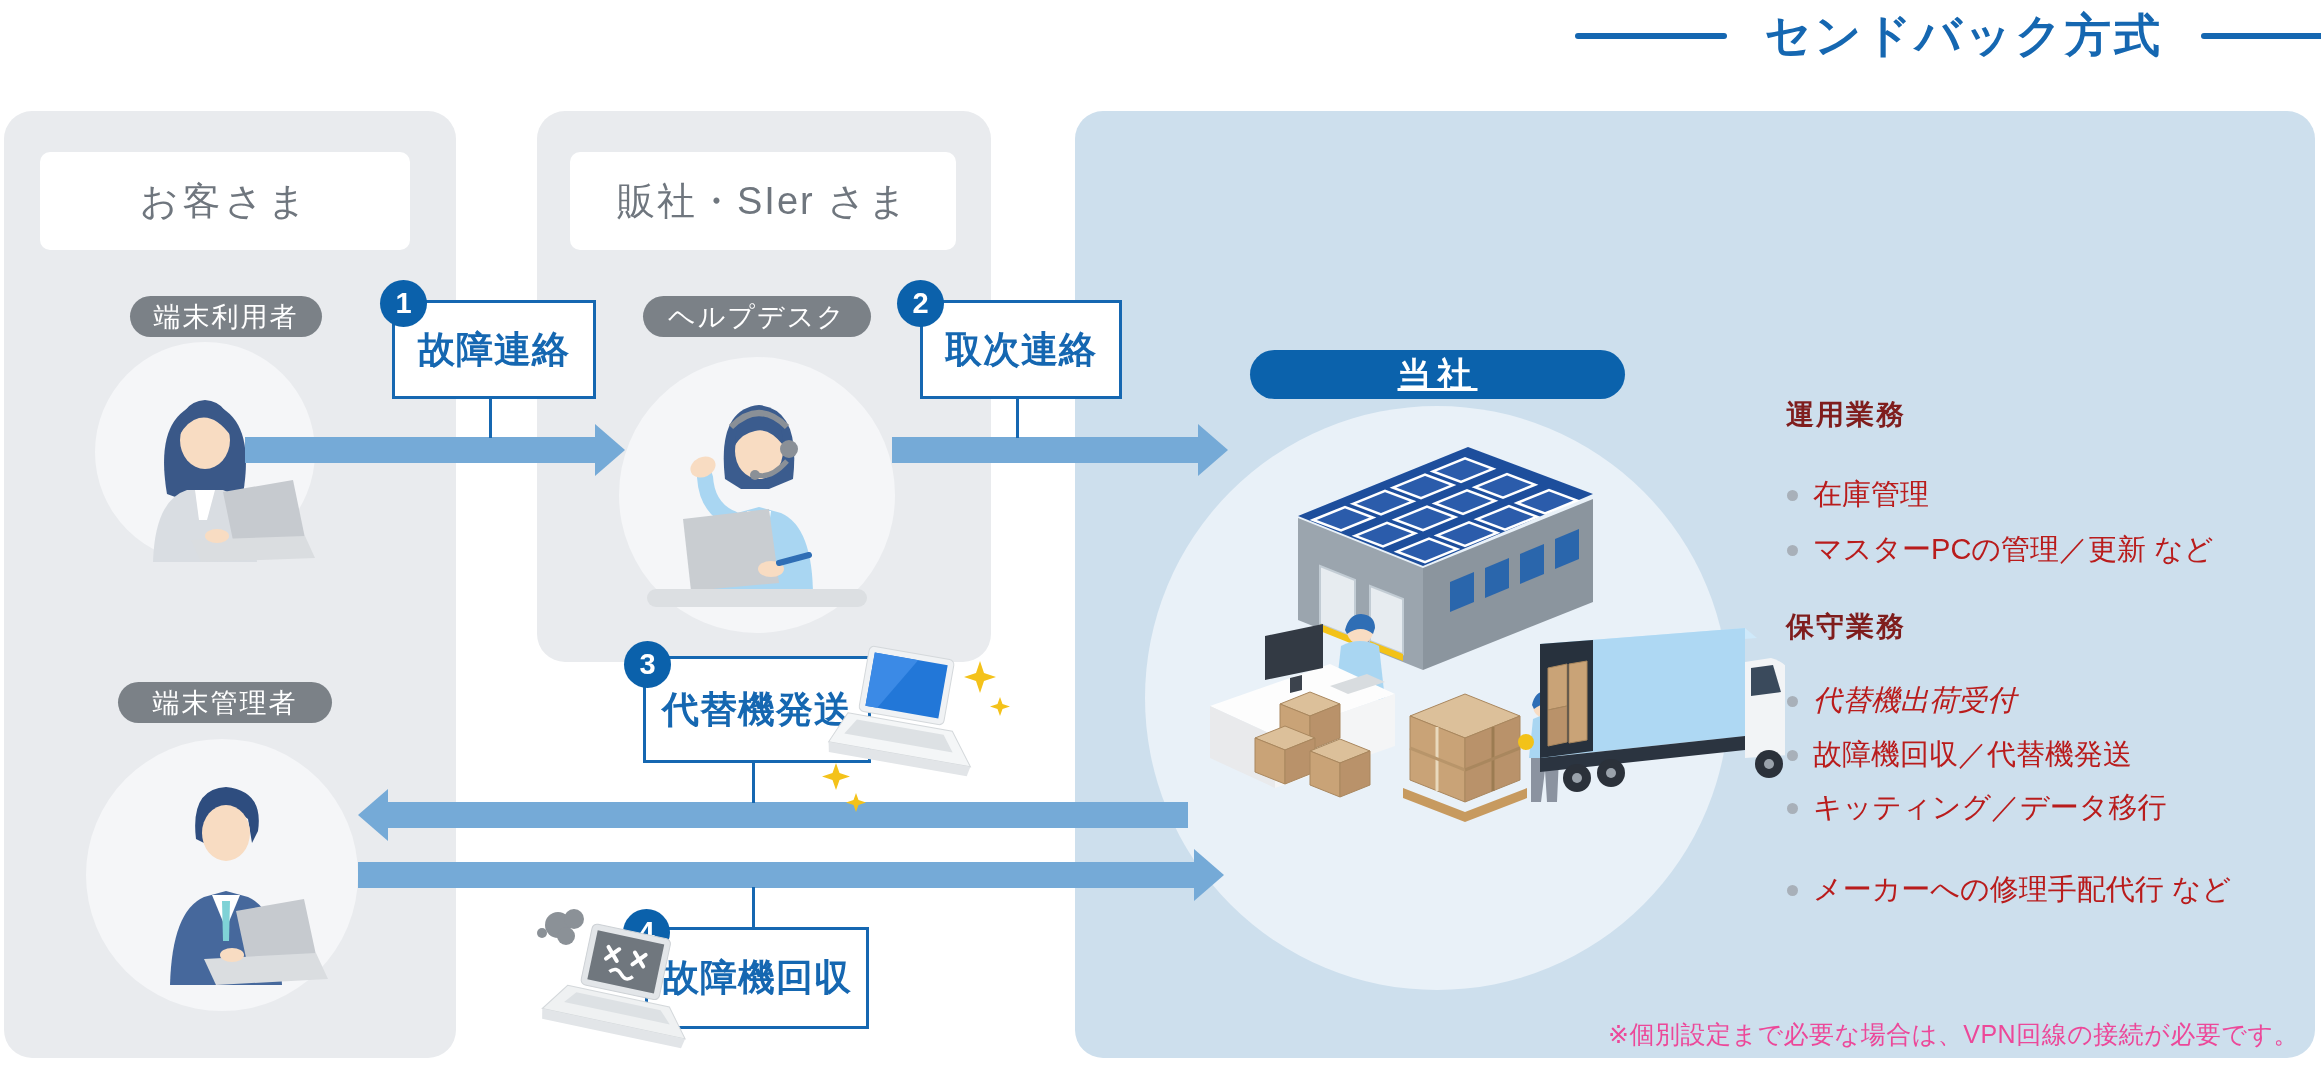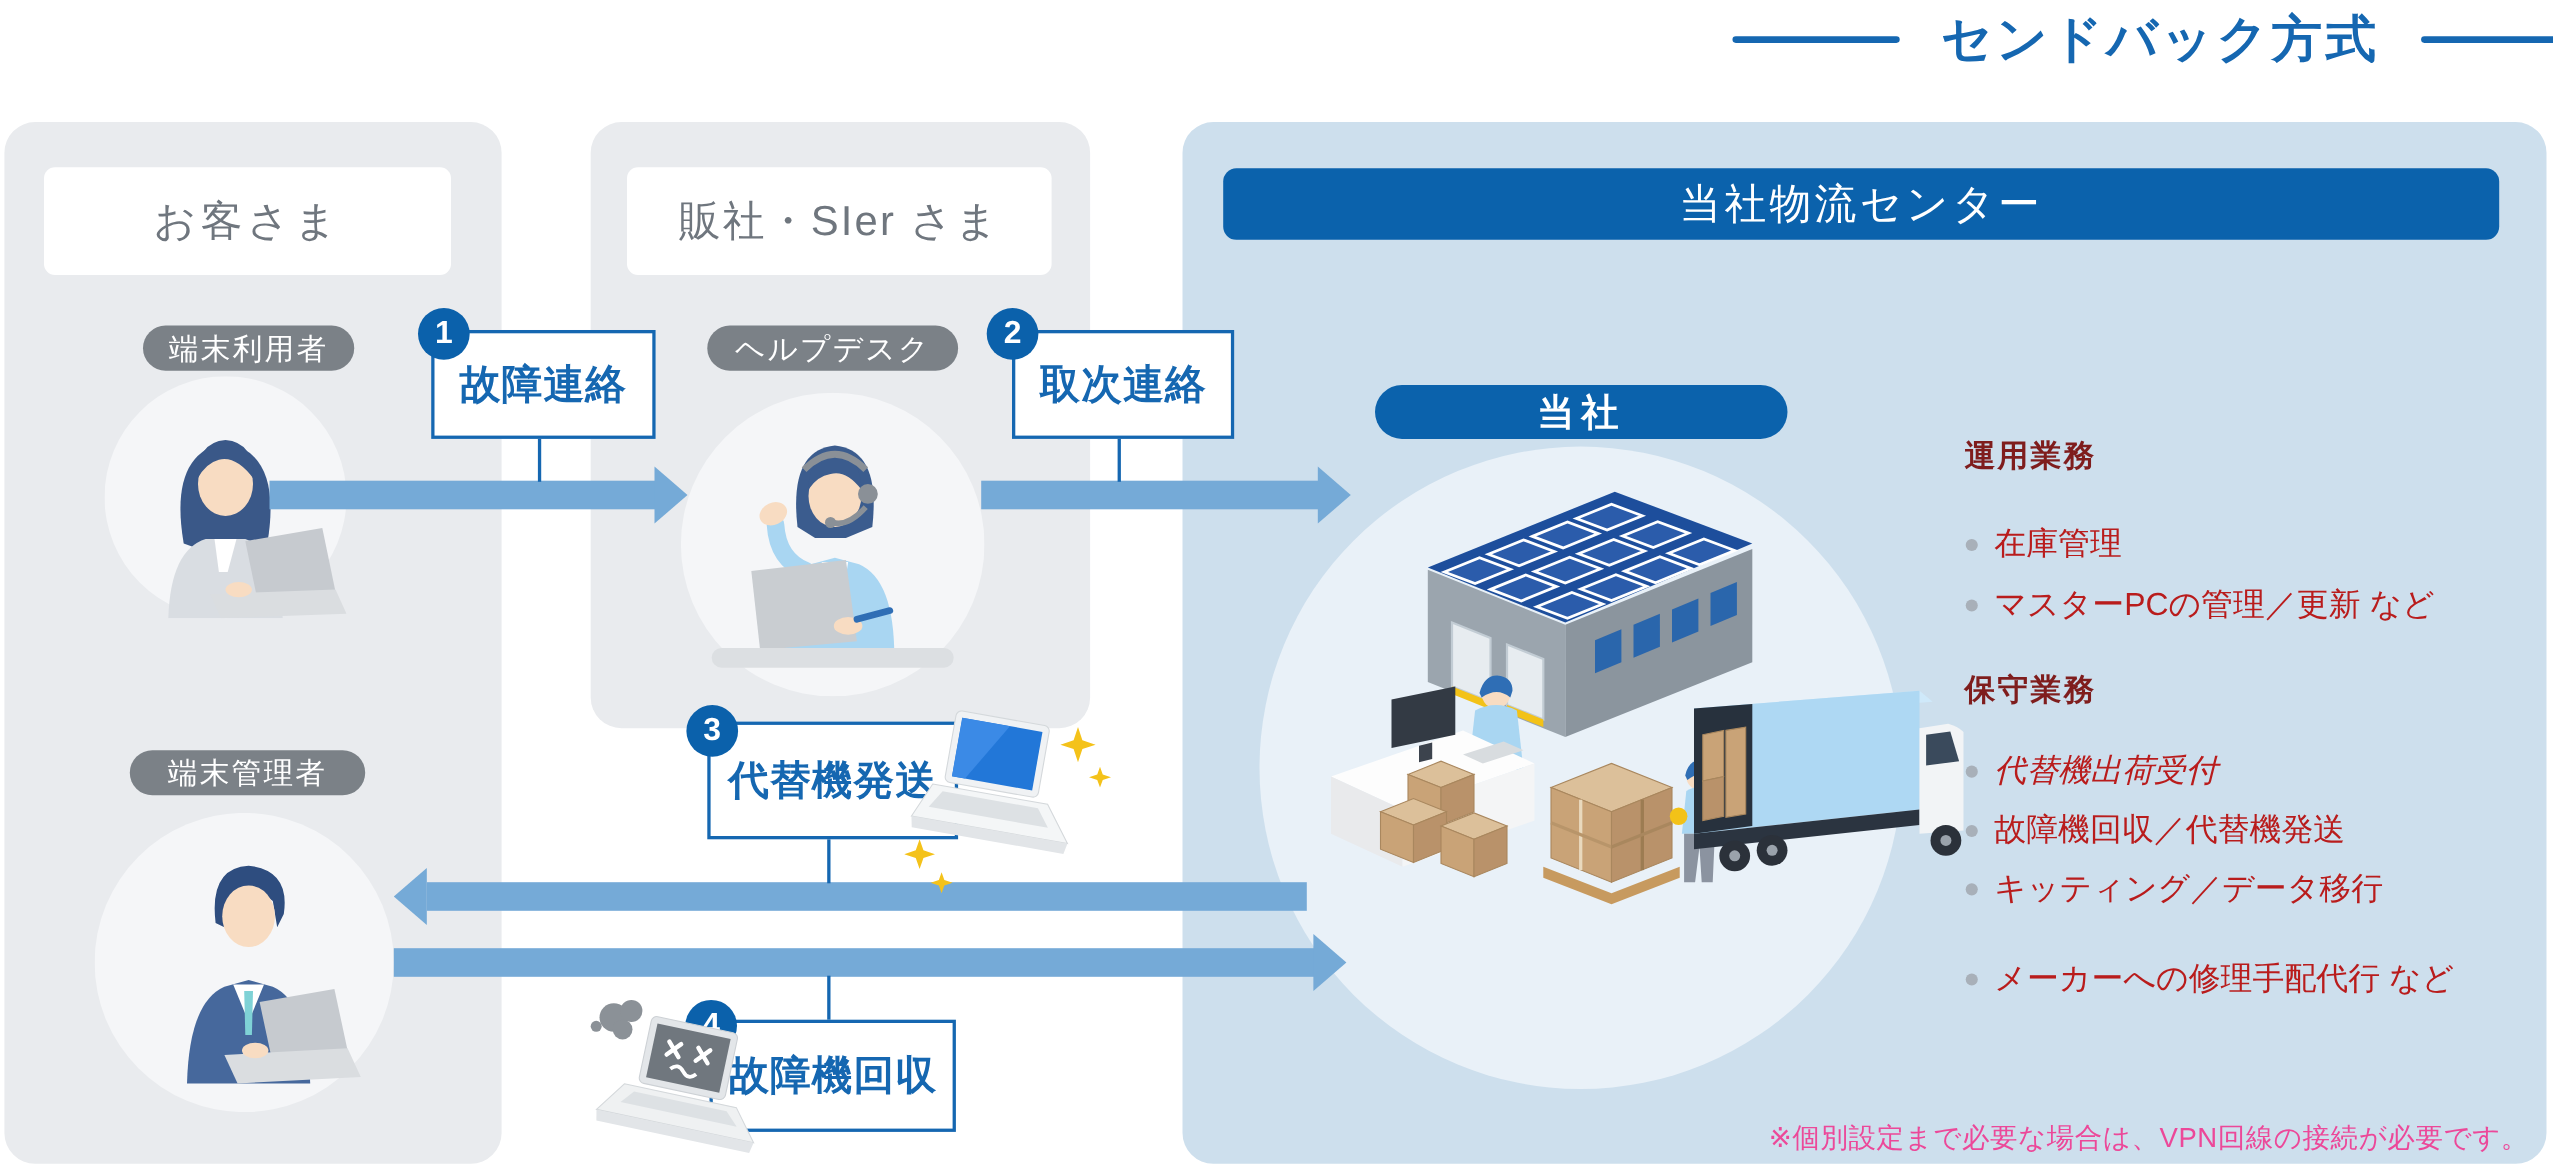--- a/index.html
+++ b/index.html
@@ -67,21 +67,21 @@
   #arrow1-head{left:595px;top:424px;}
   #arrow2-body{left:892px;top:437px;width:308px;}
   #arrow2-head{left:1198px;top:424px;}
   #arrow3-body{left:388px;top:802px;width:800px;}
   #arrow3-head{left:358px;top:789px;}
   #arrow4-body{left:358px;top:862px;width:838px;}
   #arrow4-head{left:1194px;top:849px;}
 
   
   #company-badge{position:absolute;left:1250px;top:350px;width:375px;height:49px;background:#0b62ac;border-radius:25px;
-    display:flex;align-items:center;justify-content:center;color:#fff;font-size:34px;font-weight:600;letter-spacing:6px;z-index:4;}
+    display:flex;align-items:center;justify-content:center;color:#fff;font-size:34px;font-weight:600;letter-spacing:6px;z-index:4;text-decoration:underline;}
   #big-circle{position:absolute;left:1145px;top:406px;width:584px;height:584px;border-radius:50%;background:#e9f1f8;z-index:2;}
   #scene{position:absolute;left:1145px;top:406px;width:640px;height:584px;z-index:3;}
 
   
   .svc-heading{position:absolute;font-size:28px;font-weight:700;color:#7f1d1d;letter-spacing:2px;z-index:4;}
   #svc-ops-heading{left:1786px;top:396px;}
   #svc-maint-heading{left:1786px;top:608px;}
   .svc-item{position:absolute;left:1787px;height:44px;display:flex;align-items:center;font-size:29px;color:#b91c1c;z-index:4;}
   .svc-dot{width:11px;height:11px;border-radius:50%;background:#a8b0b9;margin-right:15px;flex:0 0 auto;}
   #svc-ops-0{top:473px;} #svc-ops-1{top:528px;}
@@ -101,21 +101,20 @@
     <div class="title-text">センドバック方式</div>
     <div class="title-rule"></div>
   </div>
 
   <div id="panel-customer" class="panel panel-gray"></div>
   <div id="panel-dealer" class="panel panel-gray"></div>
   <div id="panel-logistics" class="panel panel-blue"></div>
 
   <div id="header-customer" class="header-box">お客さま</div>
   <div id="header-dealer" class="header-box">販社・SIer さま</div>
-  <div id="header-logistics" class="header-box">当社物流センター</div>
 
   <div id="big-circle"></div>
   <svg id="scene" viewBox="0 0 640 584">
 
     <polygon points="153,110 323,41 448,88 278,160" fill="#1d4e9c"></polygon>
 
     <g stroke="#ffffff" stroke-width="2.5" fill="#2b5cab">
       <polygon points="168,114 200,101 228,111.5 196,124.5"></polygon>
         <polygon points="208,97.8 240,84.8 268,95.3 236,108.3"></polygon>
       <polygon points="248,81.6 280,68.6 308,79.1 276,92.1"></polygon>

